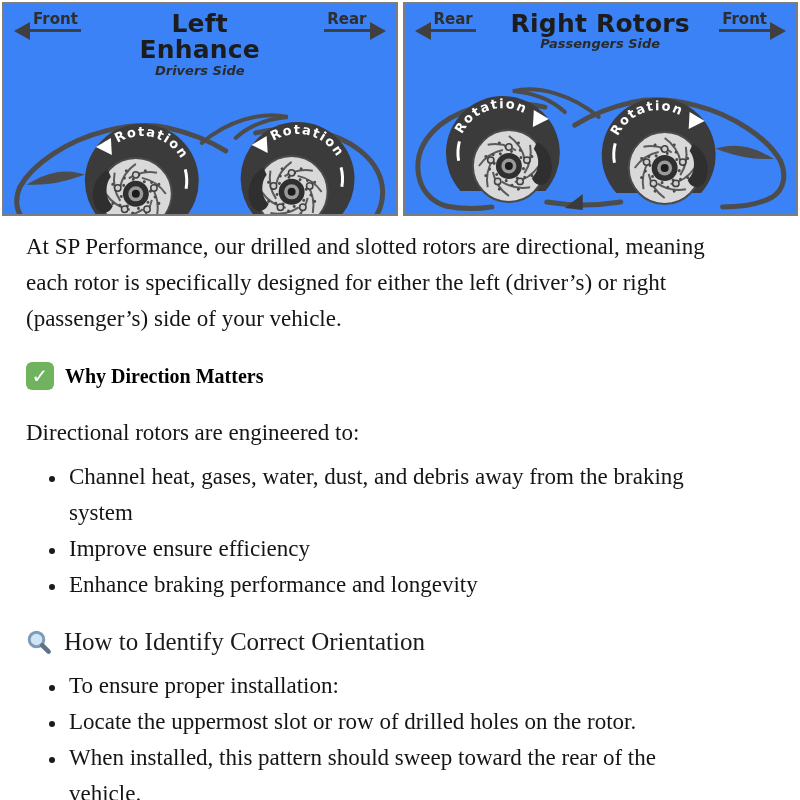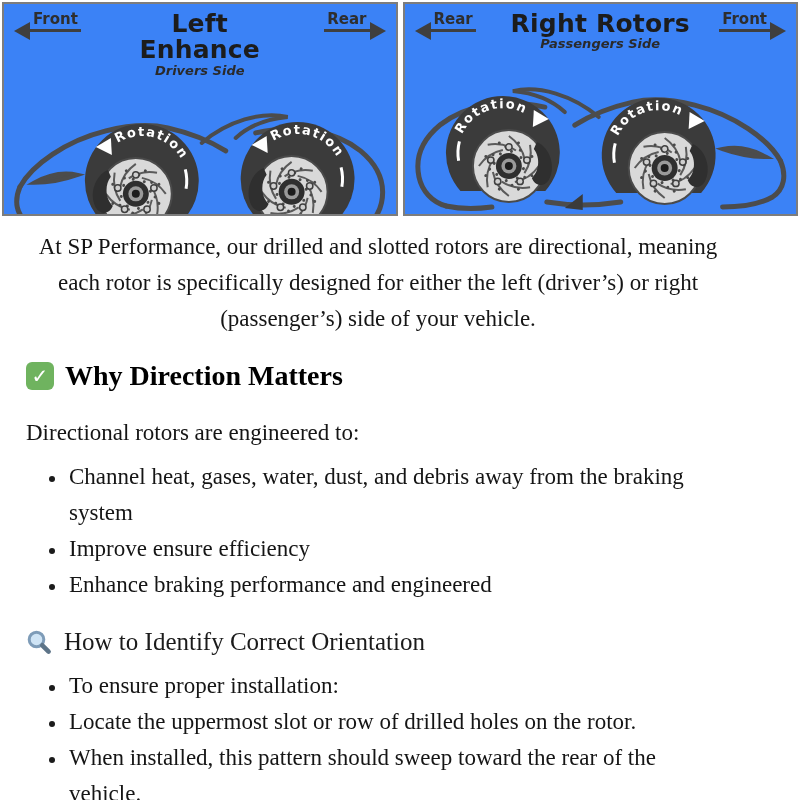--- a/index.html
+++ b/index.html
@@ -31,23 +31,23 @@
   .tri-right { border-left:16px solid #3f3f3f; }
   .panel-titles { text-align:center; line-height:1.05; }
   .panel-title { font-weight:bold; font-size:25px; color:#1c1c1c; letter-spacing:0.2px; }
   .panel-subtitle { font-weight:bold; font-style:italic; font-size:13px; color:#2a2a2a; }
   .car-wrap { flex:1; }
   .car-wrap svg { display:block; width:100%; height:100%; }
   .rot-text { font-family:"DejaVu Sans", sans-serif; font-size:13px; font-weight:bold; fill:#ffffff; letter-spacing:1.5px; }
 
   
   .article { padding:10px 70px 0 26px; font-size:23px; line-height:36px; }
-  .intro { margin-top:3px;text-align:center; }
+  .intro { margin-top:3px; }
   .section-heading-row { display:flex; align-items:center; gap:11px; margin-top:21px; }
-  .section-heading-row h2 { font-size:28px; font-weight:bold; color:#000; }
+  .section-heading-row h2 { font-size:20px; font-weight:bold; color:#000; }
   .section-heading-row h3 { font-size:25px; font-weight:normal; color:#1b1b1b; }
   .check-icon {
     width:28px; height:28px; border-radius:6px; background:#6fb35f;
     color:#ffffff; display:flex; align-items:center; justify-content:center;
     font-family:"DejaVu Sans", sans-serif; font-size:20px; font-weight:bold; flex:0 0 auto;
   }
   .magnifier-icon { width:27px; height:27px; flex:0 0 auto; }
   .lead { margin-top:21px; }
   ul.bullets { margin:8px 0 0 0; padding-left:41px; }
   ul.bullets li { padding-left:2px; }
@@ -193,21 +193,21 @@
     <div class="section-heading-row">
       <span class="check-icon">✓</span>
       <h2>Why Direction Matters</h2>
     </div>
 
     <p class="lead">Directional rotors are engineered to:</p>
 
     <ul class="bullets">
       <li>Channel heat, gases, water, dust, and debris away from the braking system</li>
       <li>Improve ensure efficiency</li>
-      <li>Enhance braking performance and engineered</li>
+      <li>Enhance braking performance and longevity</li>
     </ul>
 
     <div class="section-heading-row">
       <svg class="magnifier-icon" viewBox="0 0 27 27">
         <circle cx="10.5" cy="10.5" r="7.3" fill="#cfe4f5" stroke="#7e9cb8" stroke-width="3"></circle>
         <line x1="16.3" y1="16.3" x2="22.6" y2="22.6" stroke="#5d7488" stroke-width="4.6" stroke-linecap="round"></line>
       </svg>
       <h3>How to Identify Correct Orientation</h3>
     </div>
 

